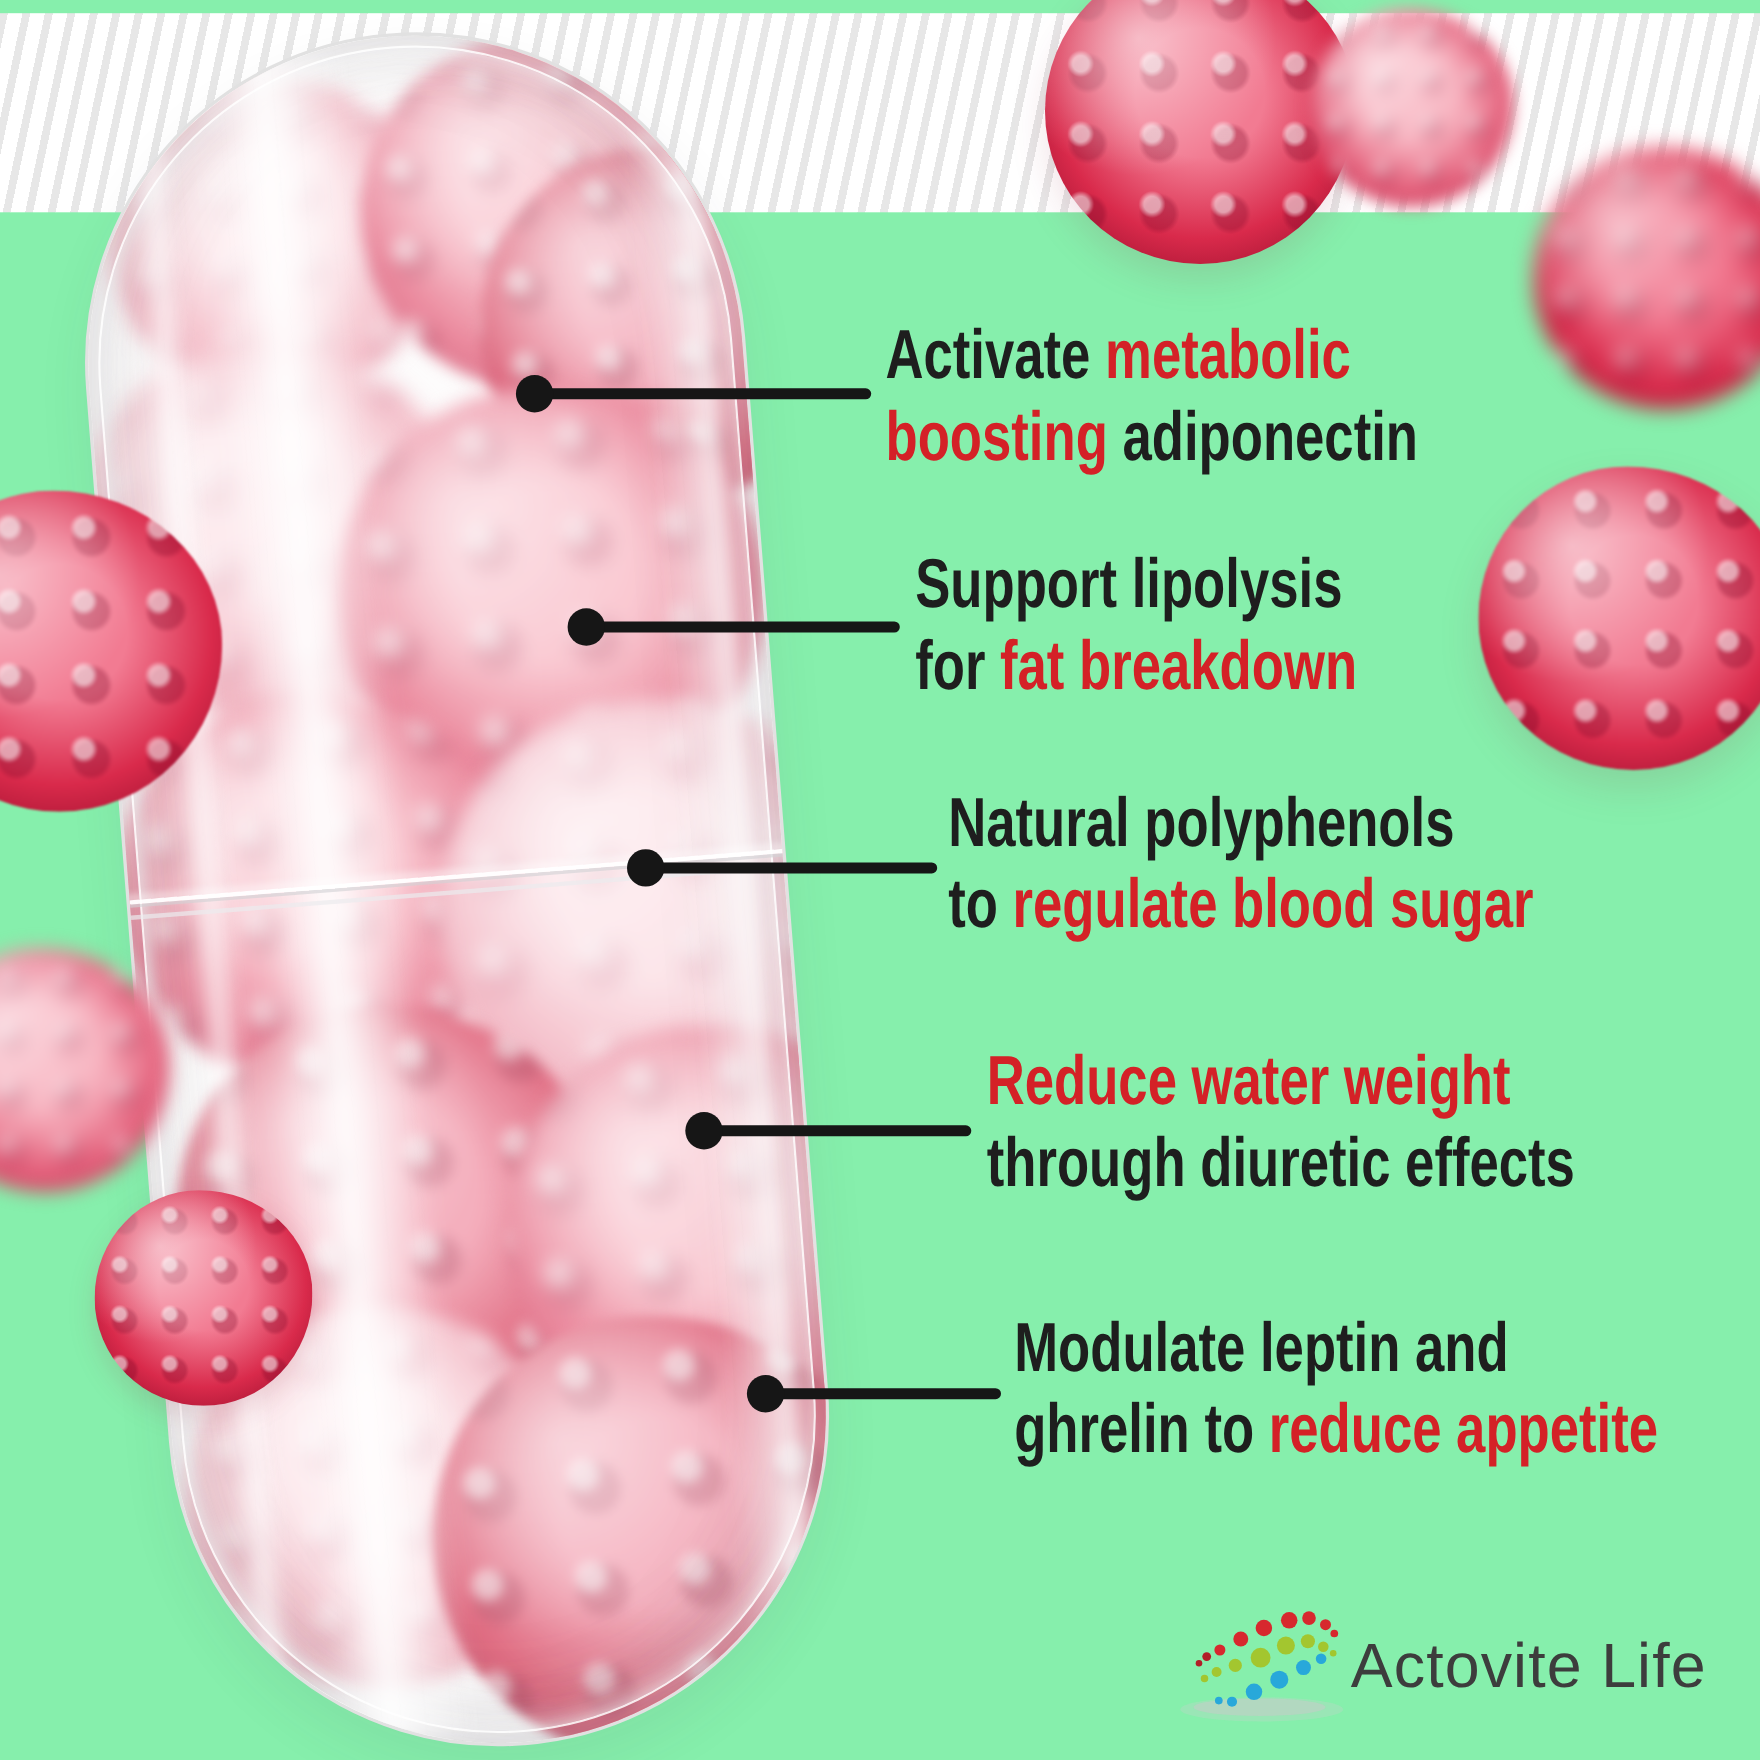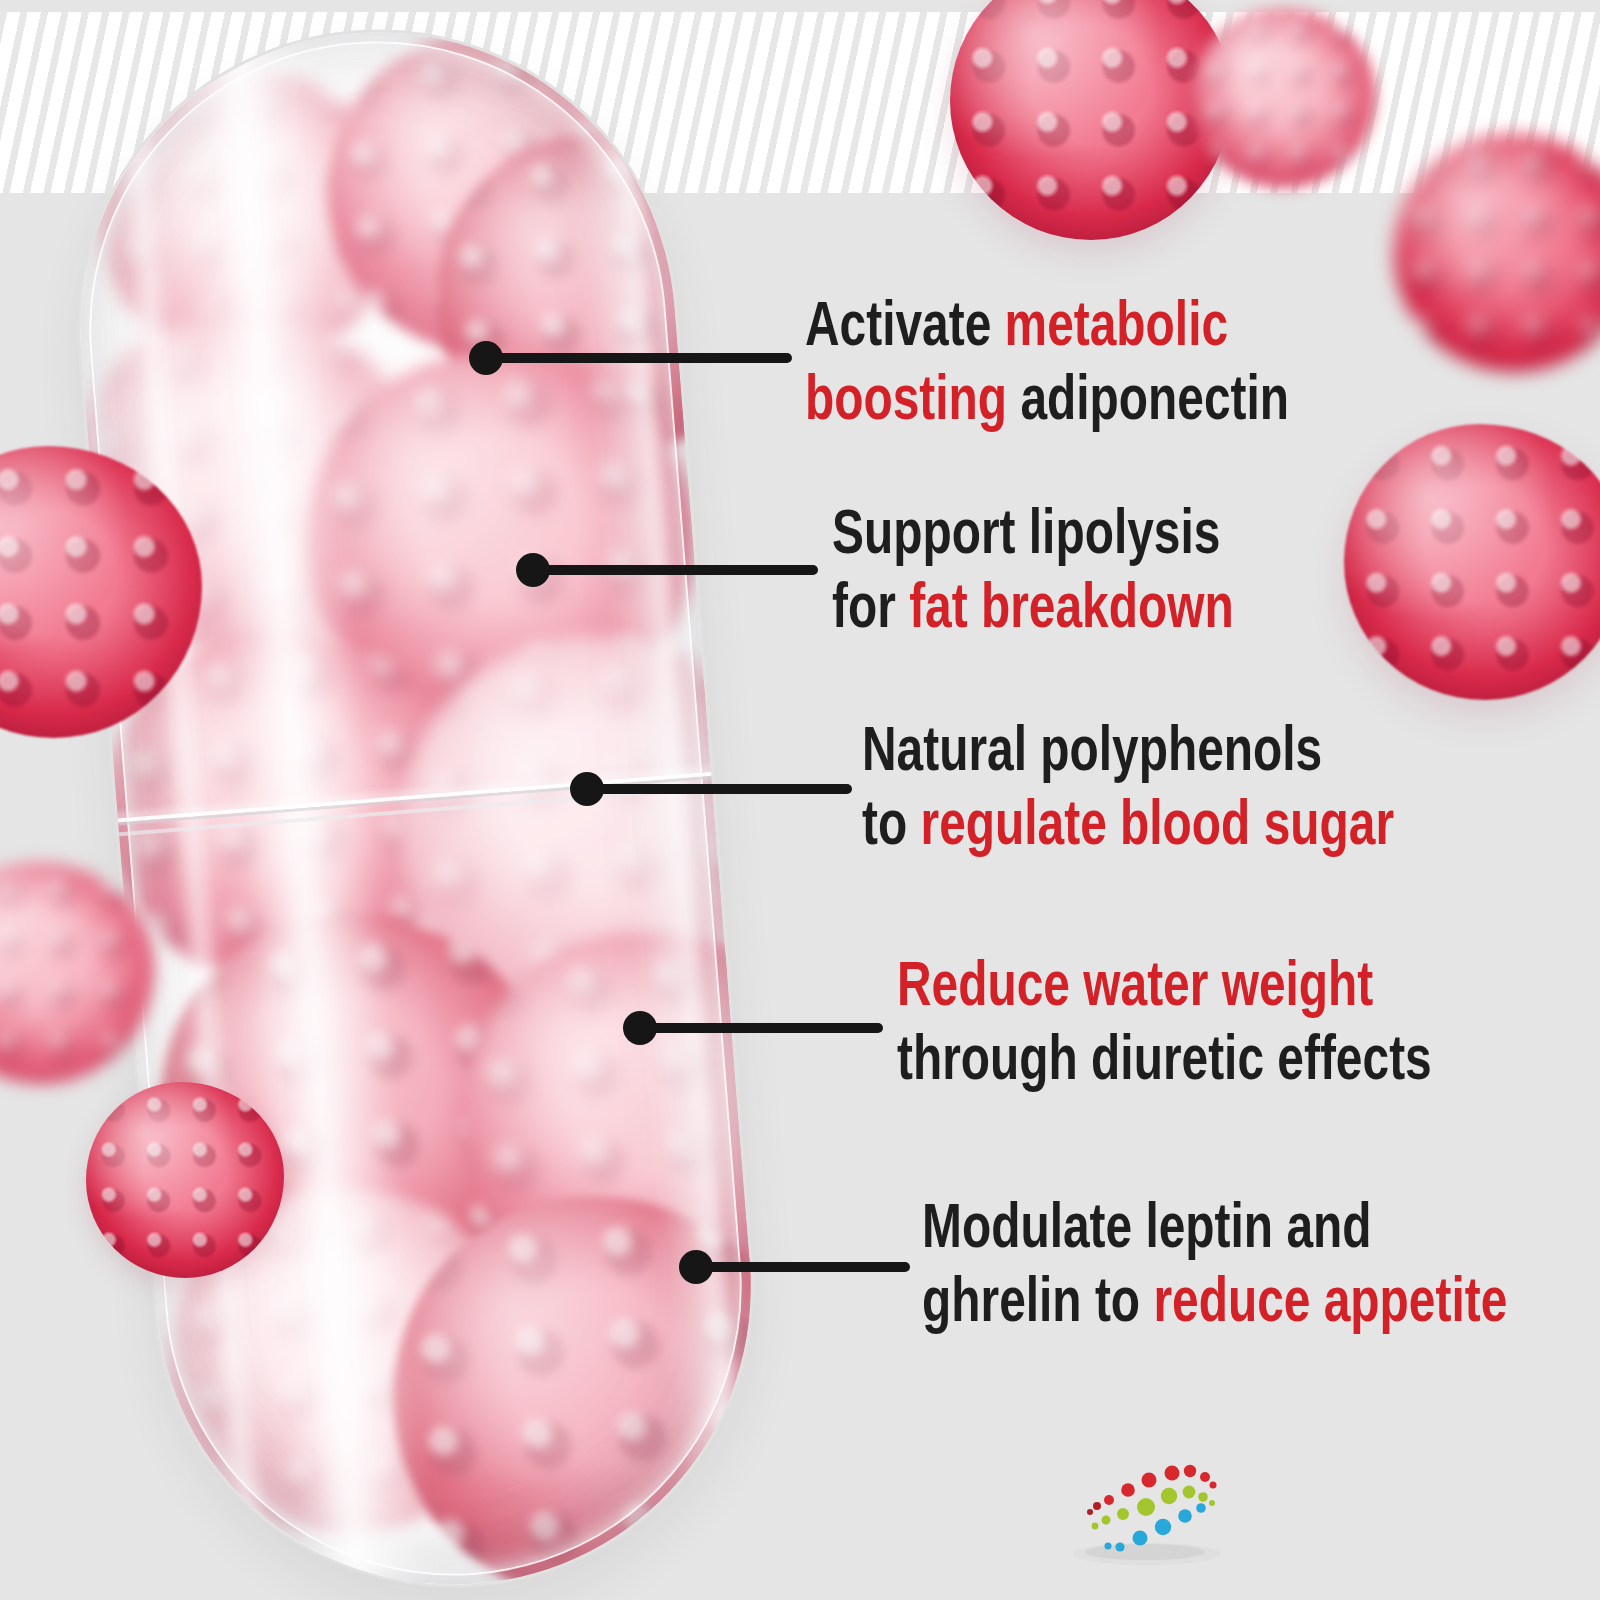--- a/index.html
+++ b/index.html
@@ -1,17 +1,17 @@
 <!DOCTYPE html>
 <html style="--accent: #d42127; --ink: #1e1e1e; --line: #161616; --logoink: #3d3d3d; --stripe: #e7e7e7; --logo_red: #d7282e; --logo_green: #a3c62f; --logo_blue: #28a8da;"><head>
 <meta charset="utf-8">
 <style>
   html,body{margin:0;padding:0;background:#ffffff;}
   .stage{
-    position:relative;width:1600px;height:1600px;overflow:hidden;background:#e5e5e5;
+    position:relative;width:1600px;height:1600px;overflow:hidden;background:#86efac;
     font-family:"Liberation Sans",sans-serif;
   }
   
   .stripes{
     position:absolute;left:0;top:12px;width:1600px;height:181px;z-index:1;
     background:repeating-linear-gradient(102deg,var(--stripe) 0 7px,#ffffff 7px 20px);
   }
   
   .berry{
     position:absolute;border-radius:48% 52% 50% 50% / 50% 48% 52% 50%;
@@ -176,15 +176,16 @@
       <circle cx="141" cy="67" r="4.8" fill="#a3c62f"></circle>
       <circle cx="150" cy="73" r="3" fill="#a3c62f"></circle>
 
       <circle cx="46" cy="116" r="3.5" fill="#28a8da"></circle>
       <circle cx="58" cy="117" r="4.6" fill="#28a8da"></circle>
       <circle cx="78" cy="108" r="7.5" fill="#28a8da"></circle>
       <circle cx="101" cy="97" r="8.2" fill="#28a8da"></circle>
       <circle cx="123" cy="86" r="6.8" fill="#28a8da"></circle>
       <circle cx="139" cy="78" r="4.8" fill="#28a8da"></circle>
     </svg>
+    <div class="logo-text">Actovite Life</div>
   </div>
 
 </div>
 
 </body></html>

